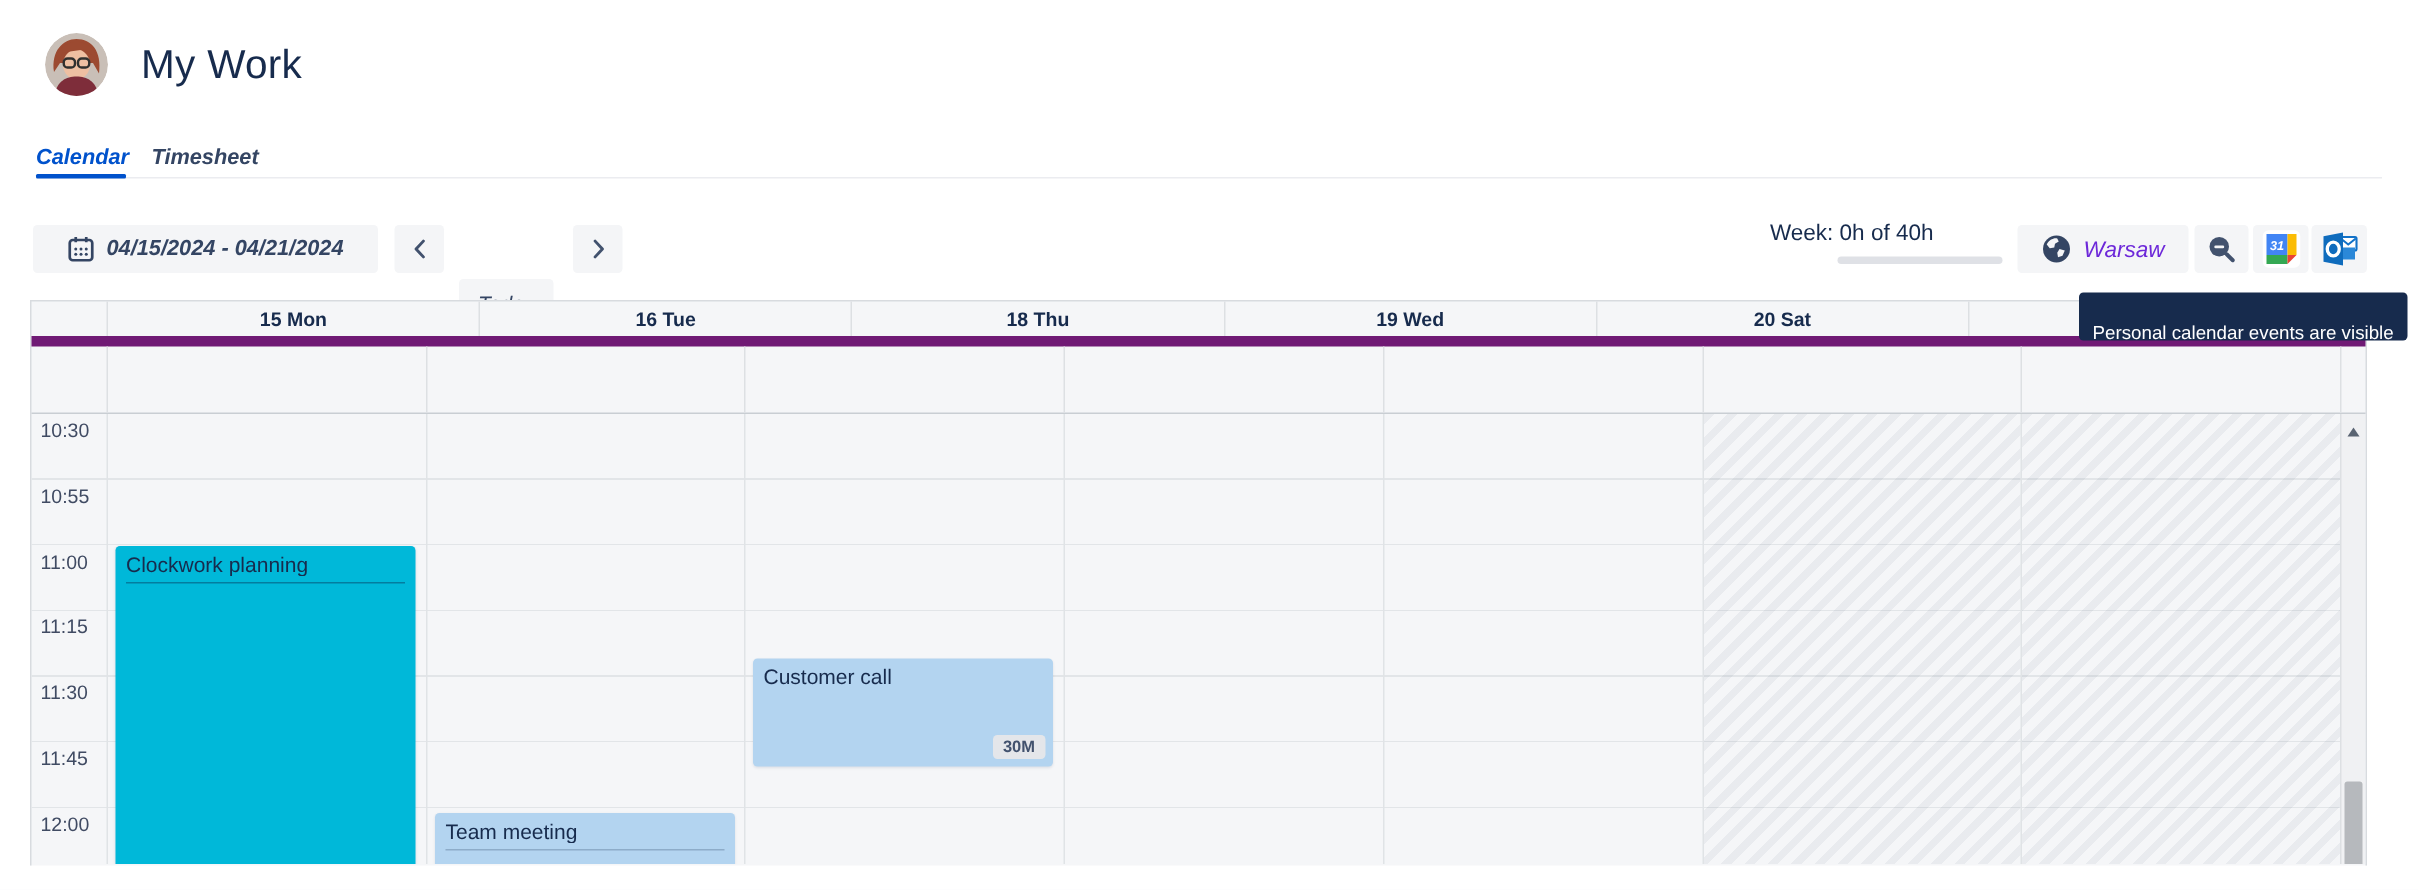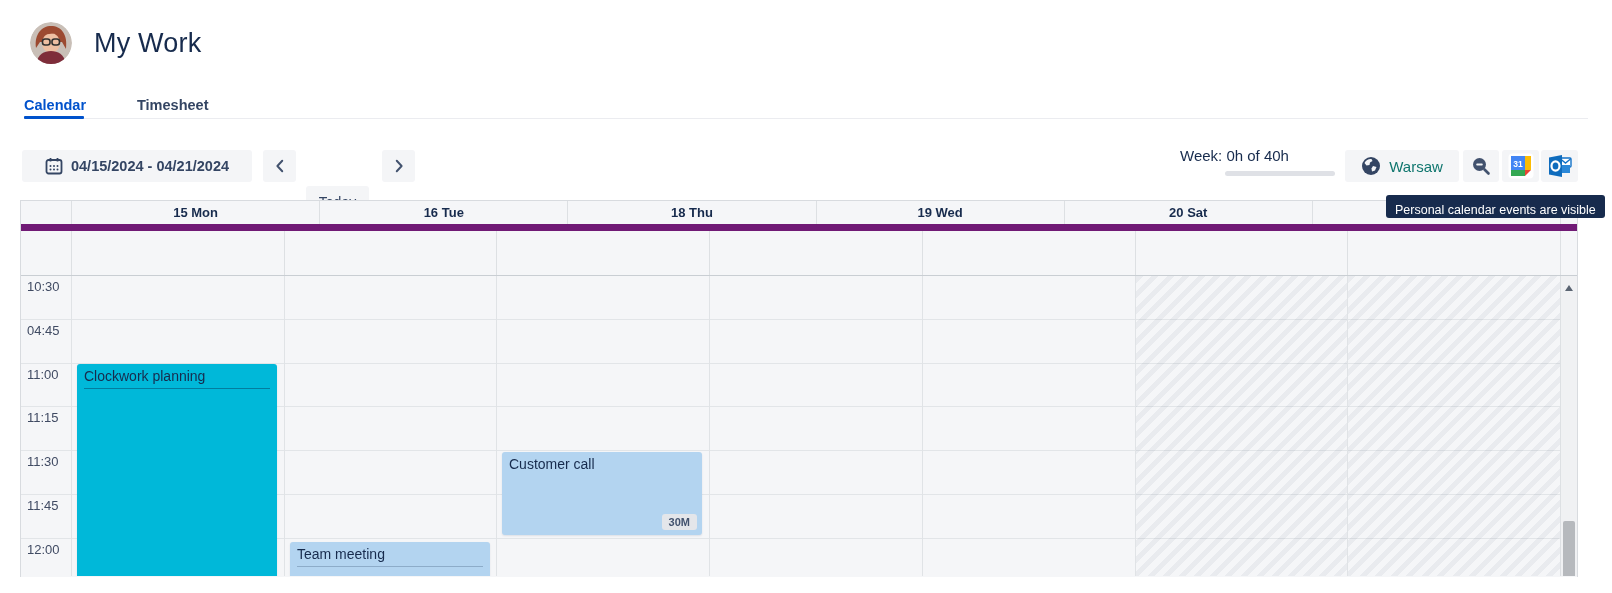--- a/index.html
+++ b/index.html
@@ -5,45 +5,45 @@
   * { margin:0; padding:0; box-sizing:border-box; }
   html,body { background:#fff; }
   .page {
     position:relative; width:1612px; height:593px; overflow:hidden;
     background:#fff; font-family:"Liberation Sans", sans-serif; color:#172B4D;
   }
   
   .avatar { position:absolute; left:30px; top:22px; width:42px; height:42px; border-radius:50%; overflow:hidden; }
   .page-title { position:absolute; left:94px; top:28px; font-size:27px; font-weight:400; color:#172B4D; letter-spacing:.2px; }
   
-  .tab { position:absolute; top:97px; font-size:14.5px; font-weight:600; cursor:pointer; }
+  .tab { position:absolute; top:97px; font-size:14.5px; font-weight:600; cursor:pointer;font-style:italic; }
   .tab-calendar { left:24px; color:#0052CC; }
-  .tab-timesheet { left:101px; color:#344563;margin-left:36px; }
+  .tab-timesheet { left:101px; color:#344563; }
   .tab-active-bar { position:absolute; left:24px; top:116px; width:60px; height:3px; background:#0052CC; border-radius:1px; z-index:2; }
   .tabs-divider { position:absolute; left:24px; top:118px; width:1564px; height:1px; background:#ebecf0; }
   
   .btn {
     position:absolute; top:150px; height:32px; background:#F4F5F7; border:none; border-radius:3px;
     display:flex; align-items:center; justify-content:center; gap:8px;
-    color:#42526E; font-size:14px; font-family:"Liberation Sans",sans-serif; cursor:pointer;
+    color:#42526E; font-size:14px; font-family:"Liberation Sans",sans-serif; cursor:pointer;font-style:italic;
   }
   .btn-date   { left:22px;  width:230px; font-weight:600; color:#344563; font-size:14.5px; }
   .btn-prev   { left:263px; width:33px; }
   .btn-today  { left:306px; width:63px; font-weight:400; color:#344563;margin-top:36px; }
   .btn-next   { left:382px; width:33px; }
   .week-summary { position:absolute; left:1180px; top:147px; width:153px; text-align:left; font-size:15px; color:#172B4D; }
   .week-progress { position:absolute; left:1225px; top:171px; width:110px; height:5px; background:#dfe1e6; border-radius:3px; overflow:hidden; }
   .week-progress-fill { height:100%; width:0%; background:#36B37E; }
-  .btn-tz      { left:1345px; width:114px; font-size:15px; color:#0f766e; }
+  .btn-tz      { left:1345px; width:114px; font-size:15px; color:#6d28d9; }
   .btn-zoomout { left:1463px; width:36px; }
   .btn-gcal    { left:1502px; width:37px;text-align:center; }
   .btn-outlook { left:1541px; width:37px; }
   
   .tooltip {
-    position:absolute; left:1386px; top:195px; height:23px; line-height:23px; padding:4px 9px;
+    position:absolute; left:1386px; top:195px; height:23px; line-height:23px; padding:16px 9px;
     background:#172B4D; color:#fff; font-size:12.5px; border-radius:3px; white-space:nowrap; z-index:30;
   }
   
   .grid {
     position:absolute; left:20px; top:200px; width:1558px; height:377px;
     background:#f5f6f8; border:1px solid #d8dbdf; border-bottom:none;
   }
   .header-row { display:flex; height:30px; border-bottom:7px solid #701a75; }
   .allday-row { display:flex; height:45px; border-bottom:1px solid #c9ced3; }
   .gutter-cell { width:50px; flex:none; }
@@ -70,21 +70,21 @@
   .event {
     position:absolute; width:200px; border-radius:3px; padding:4px 7px; z-index:5;
     font-size:14px; color:#172B4D; box-shadow:0 1px 2px rgba(9,30,66,0.10); overflow:hidden;
   }
   .event-cyan { background:#00B8D9; }
   .event-blue { background:#B3D4F0; }
   .event-title { display:block; white-space:nowrap; overflow:hidden; }
   .event-underline { height:1px; background:rgba(9,30,66,0.38); margin-top:4px; }
   .ev-clockwork { left:56px;  top:88px;  height:240px; }
   .ev-team      { left:269px; top:266px; height:120px; }
-  .ev-customer  { left:481px; top:176px; height:83px; }
+  .ev-customer  { left:481px; top:163px; height:72px; }
   .duration-badge {
     position:absolute; right:5px; bottom:5px; background:#e4e6ea; color:#42526E;
     font-size:11px; font-weight:bold; padding:2px 7px; border-radius:3px;
   }
   svg { display:block; }
 </style>
 </head>
 <body>
 
 <div class="page">
@@ -199,21 +199,21 @@
       <div class="day-cell"></div>
       <div class="day-cell"></div>
       <div class="day-cell"></div>
       <div class="day-cell"></div>
       <div class="filler-cell"></div>
     </div>
 
     <div class="body">
       <div class="time-gutter">
         <div class="time-label" style="top:3px">10:30</div>
-        <div class="time-label" style="top:46.8px">04:45</div>
+        <div class="time-label" style="top:46.8px">10:55</div>
         <div class="time-label" style="top:90.6px">11:00</div>
         <div class="time-label" style="top:134.4px">11:15</div>
         <div class="time-label" style="top:178.2px">11:30</div>
         <div class="time-label" style="top:222px">11:45</div>
         <div class="time-label" style="top:265.8px">12:00</div>
       </div>
       <div class="day-col"></div>
       <div class="day-col"></div>
       <div class="day-col"></div>
       <div class="day-col"></div>

